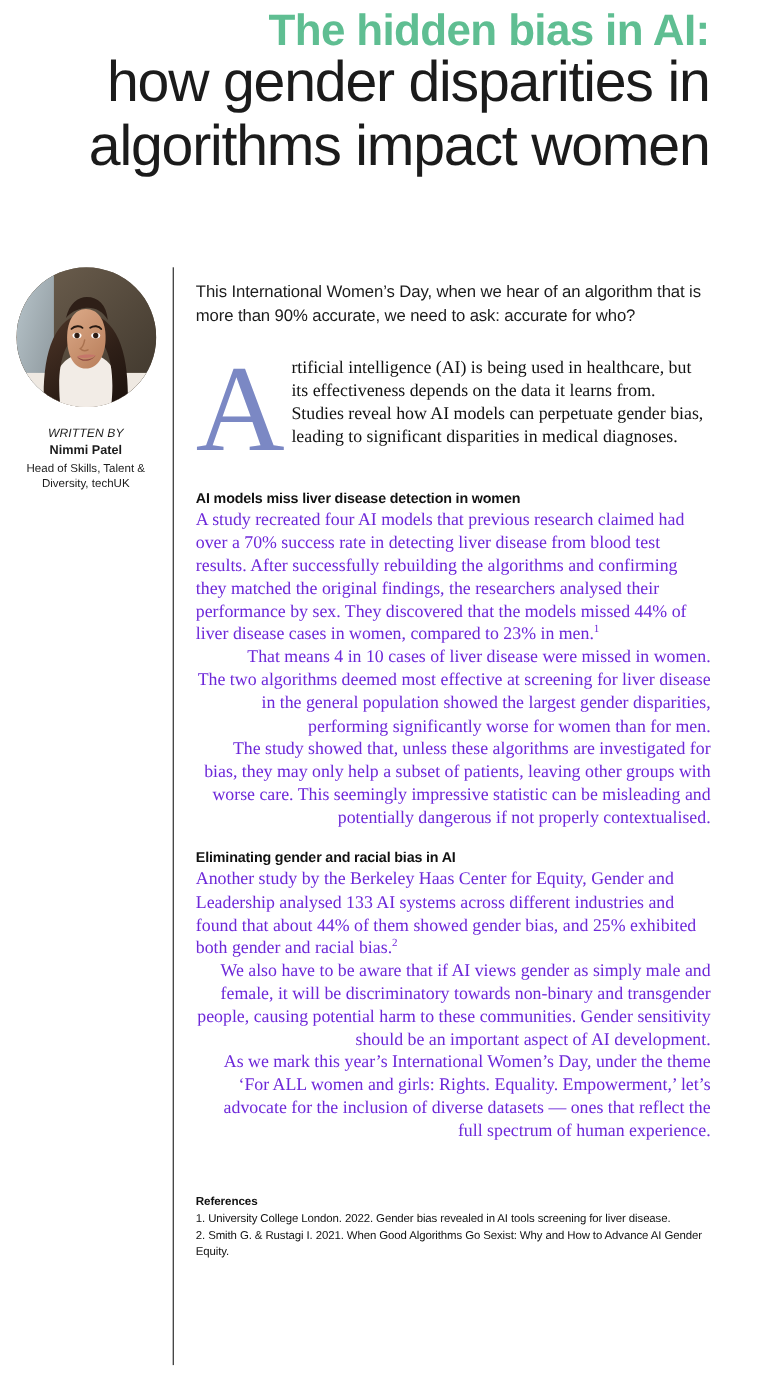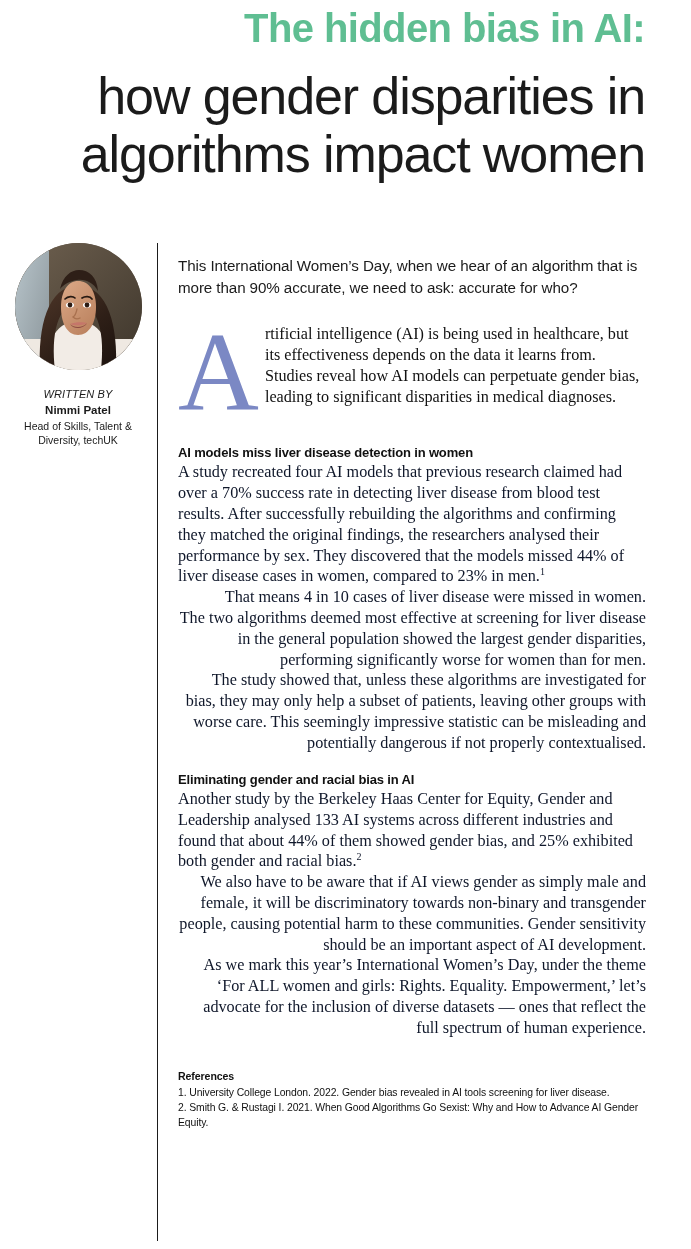--- a/index.html
+++ b/index.html
@@ -25,21 +25,21 @@
     text-align: right;
     font-family: "Liberation Sans", sans-serif;
     line-height: 1.0;
   }
   .headline-line1 {
     display: block;
     font-size: 40px;
     font-weight: bold;
     color: #5FBE92;
     letter-spacing: -0.6px;
-    margin-bottom: 22px;
+    margin-bottom: 1px;
   }
   .headline-line2,
   .headline-line3 {
     display: block;
     font-size: 52px;
     font-weight: 400;
     color: #1b1b1b;
     letter-spacing: -1.1px;
     margin-bottom: 6px;
   }
@@ -138,31 +138,31 @@
     color: #111111;
     letter-spacing: -0.15px;
     margin: 0;
     line-height: 1.4;
   }
 
   .body-para {
     font-family: "Liberation Serif", serif;
     font-size: 16.2px;
     line-height: 1.285;
-    color: #0f172a;
+    color: #6d28d9;
     margin: 0;
   }
   .body-para.indent { text-indent: 18px; text-align: right; }
   .gap-before { margin-top: 17px; }
 
   sup { font-size: 0.62em; vertical-align: super; line-height: 0; }
 
   
   .references {
-    margin-top: 30px;
+    margin-top: 46px;
     font-family: "Liberation Sans", sans-serif;
     color: #111111;
   }
   .references-title {
     font-size: 10.6px;
     font-weight: bold;
     letter-spacing: -0.1px;
     margin-bottom: 1px;
     line-height: 1.45;
   }

